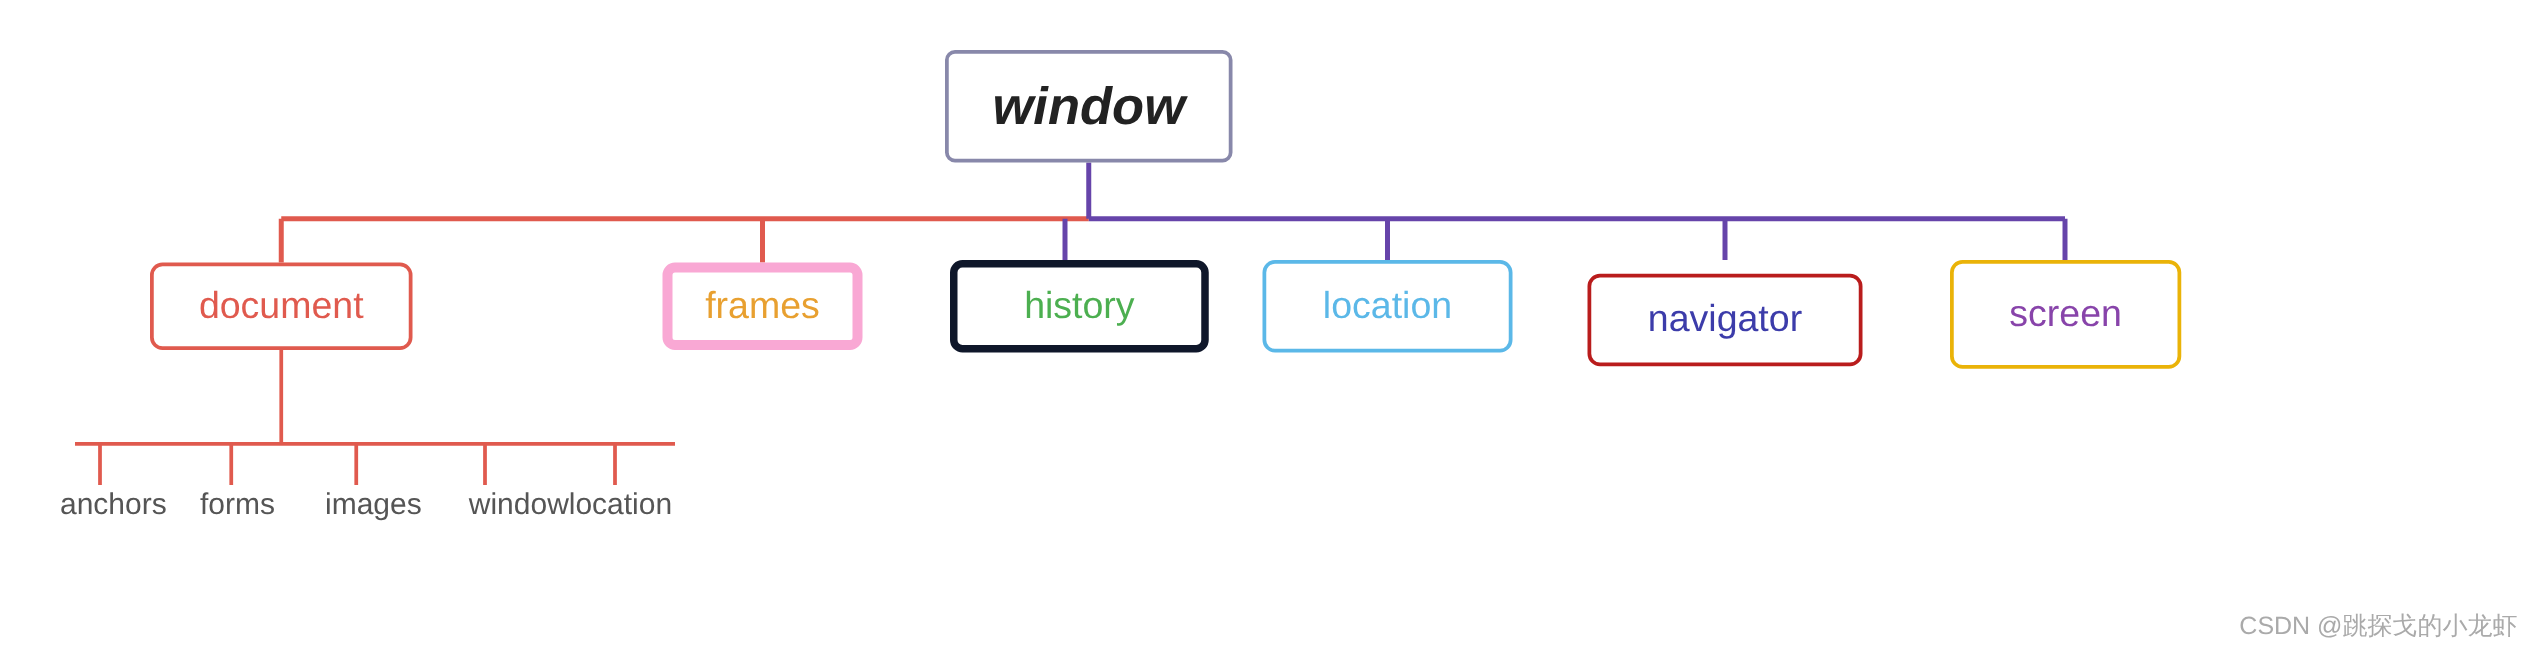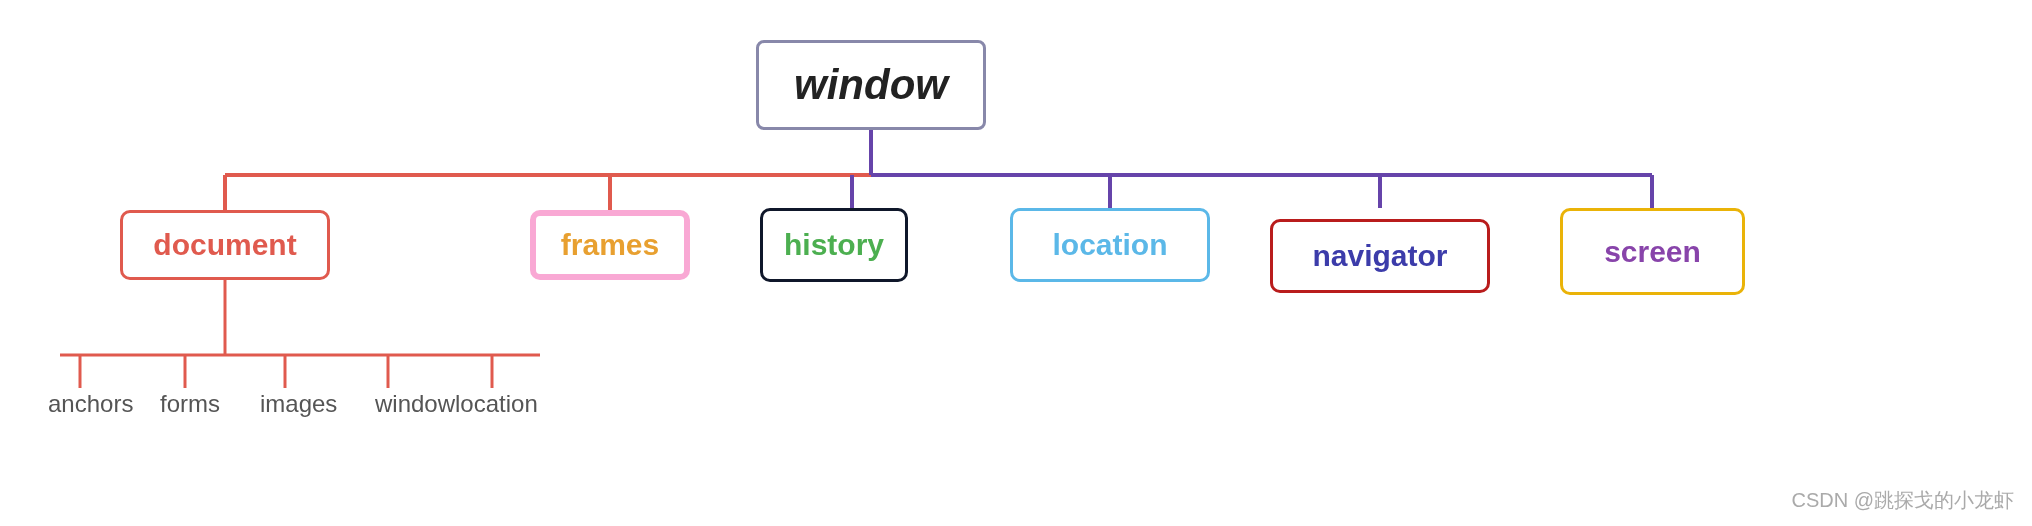--- a/index.html
+++ b/index.html
@@ -44,47 +44,47 @@
     .node {
       position: absolute;
       display: flex;
       align-items: center;
       justify-content: center;
       border-radius: 10px;
       background: #fff;
     }
     .node span {
       font-size: 30px;
-      font-weight: 700;
+      font-weight: 400;
     }
 
     .node-document {
       left: 120px;
       top: 210px;
       width: 210px;
       height: 70px;
       border: 3px solid #e05a4e;
     }
     .node-document span { color: #e05a4e; }
 
     .node-frames {
       left: 530px;
       top: 210px;
       width: 160px;
       height: 70px;
-      border: 6px solid #f9a8d4;
+      border: 8px solid #f9a8d4;
     }
     .node-frames span { color: #e8a030; }
 
     .node-history {
       left: 760px;
       top: 208px;
-      width: 148px;
+      width: 207px;
       height: 74px;
-      border: 3px solid #0f172a;
+      border: 6px solid #0f172a;
     }
     .node-history span { color: #4caf50; }
 
     .node-location {
       left: 1010px;
       top: 208px;
       width: 200px;
       height: 74px;
       border: 3px solid #5bb8e8;
     }

